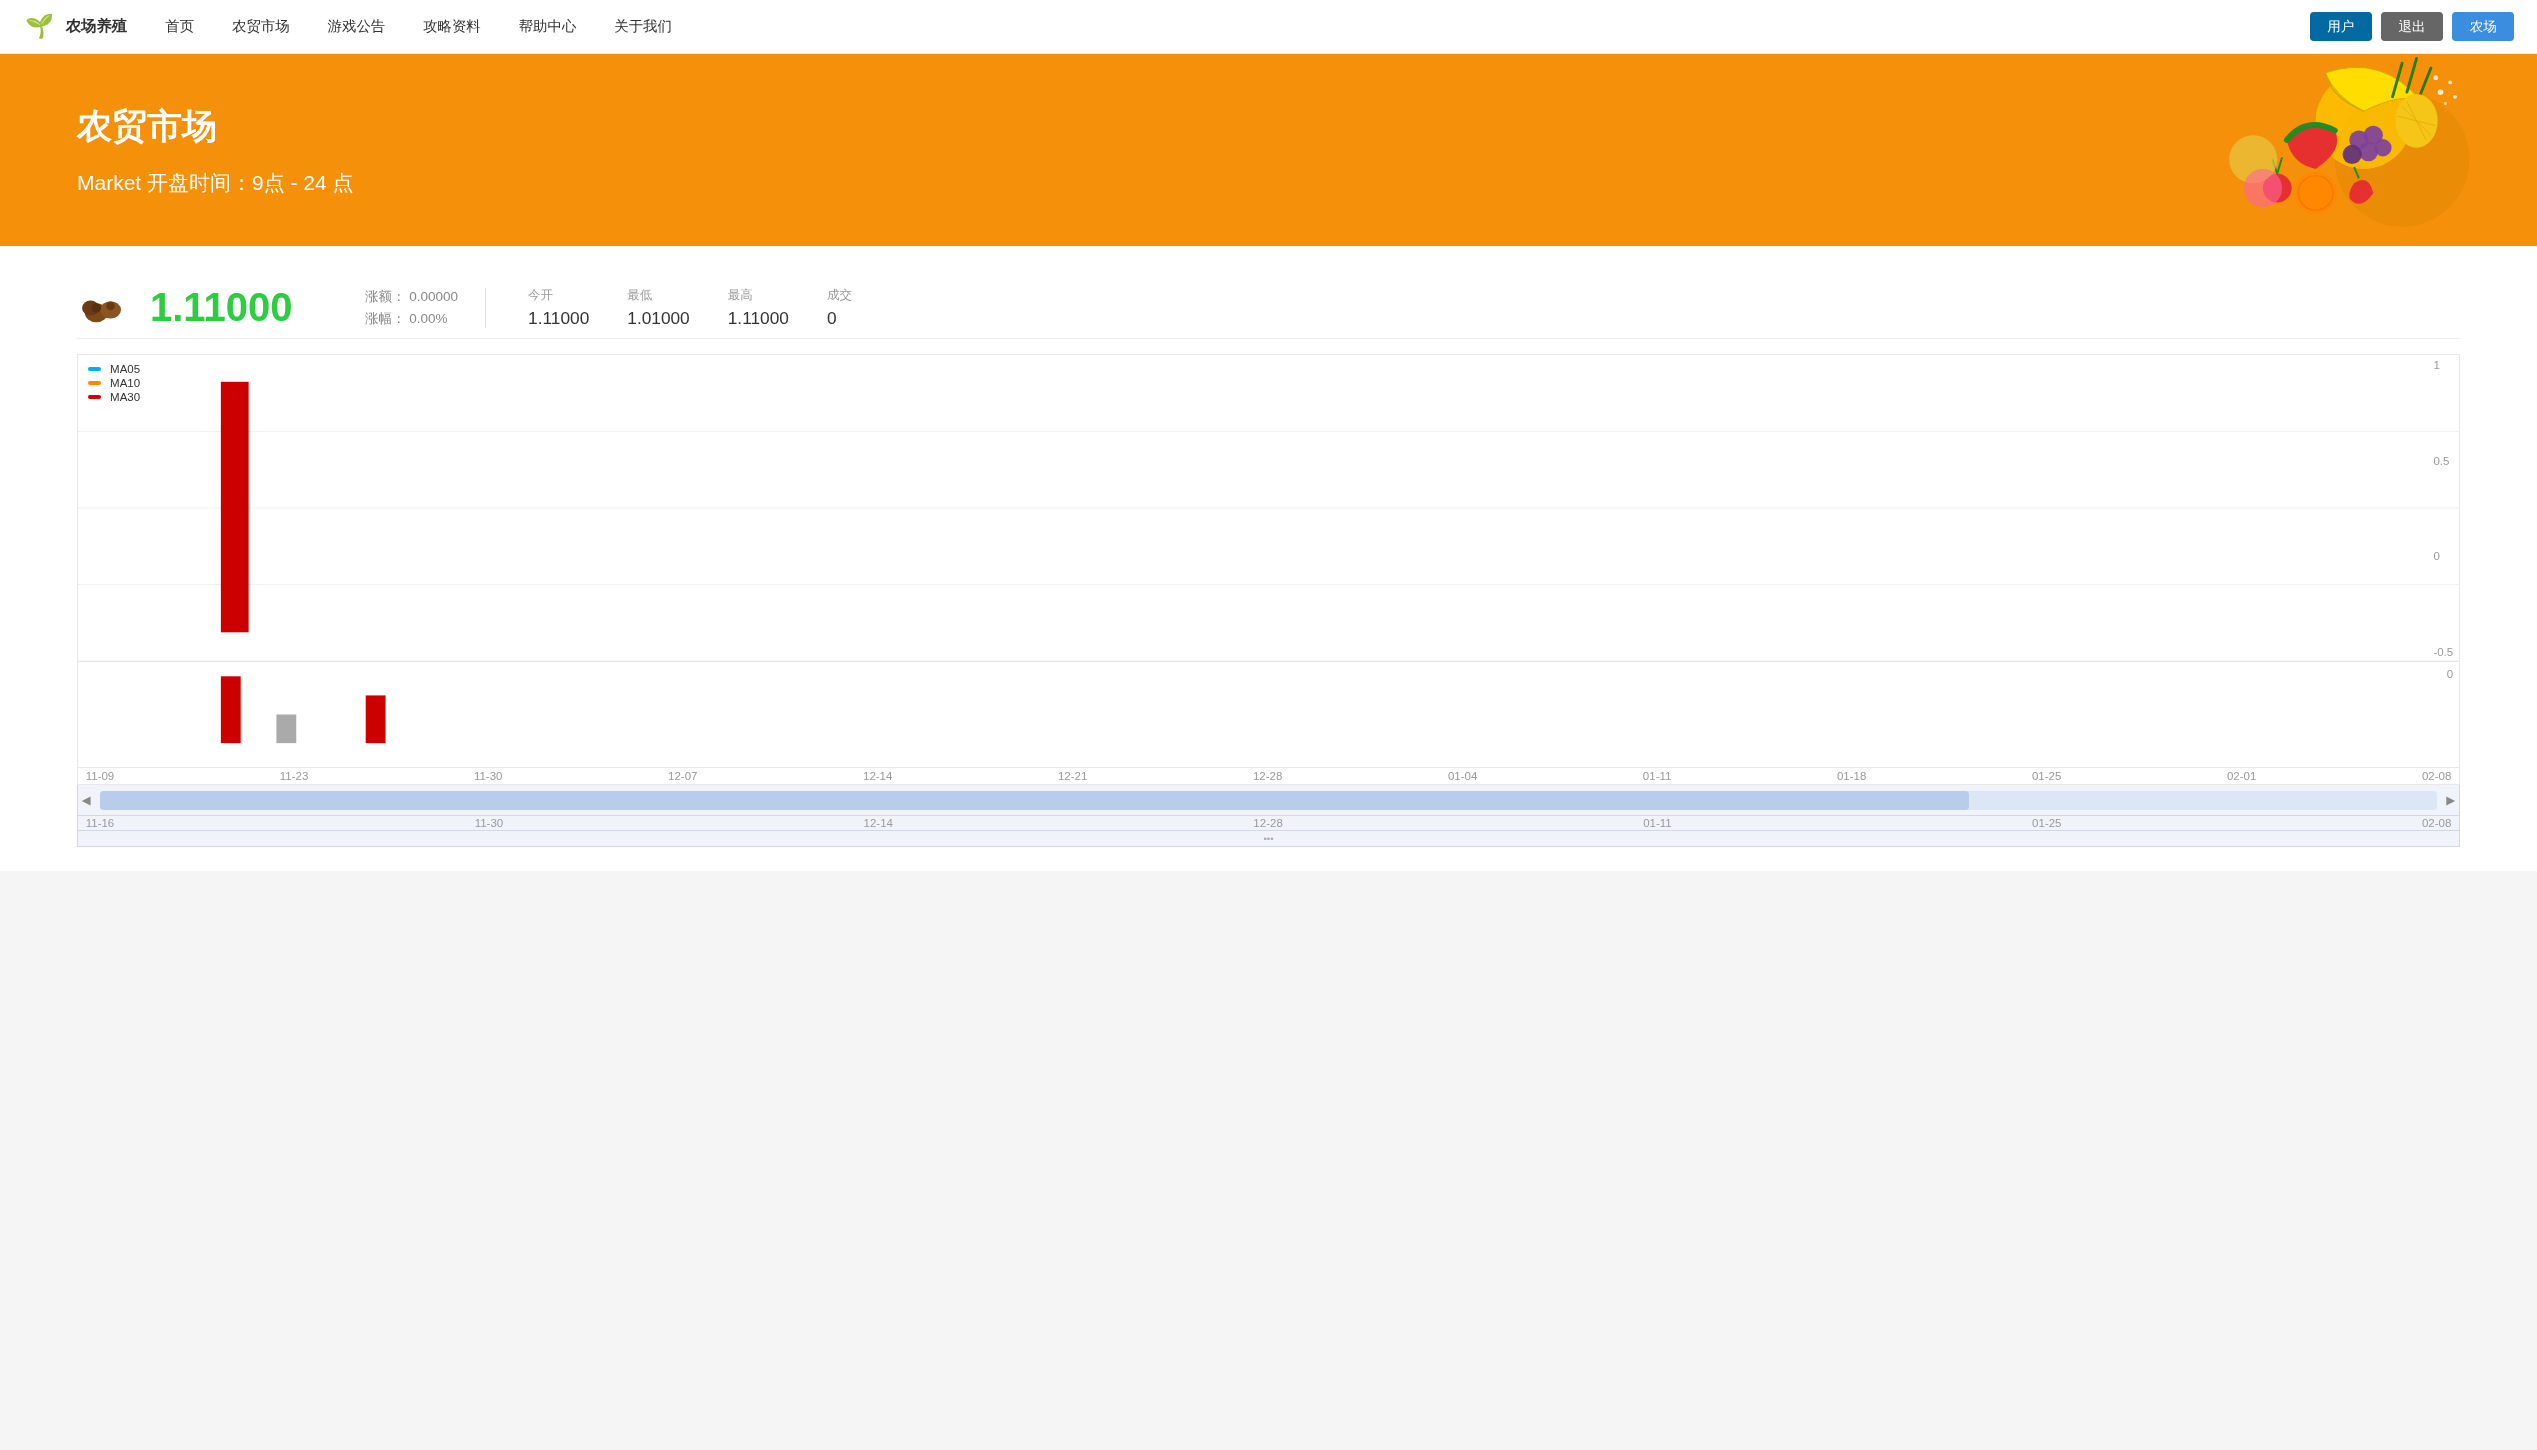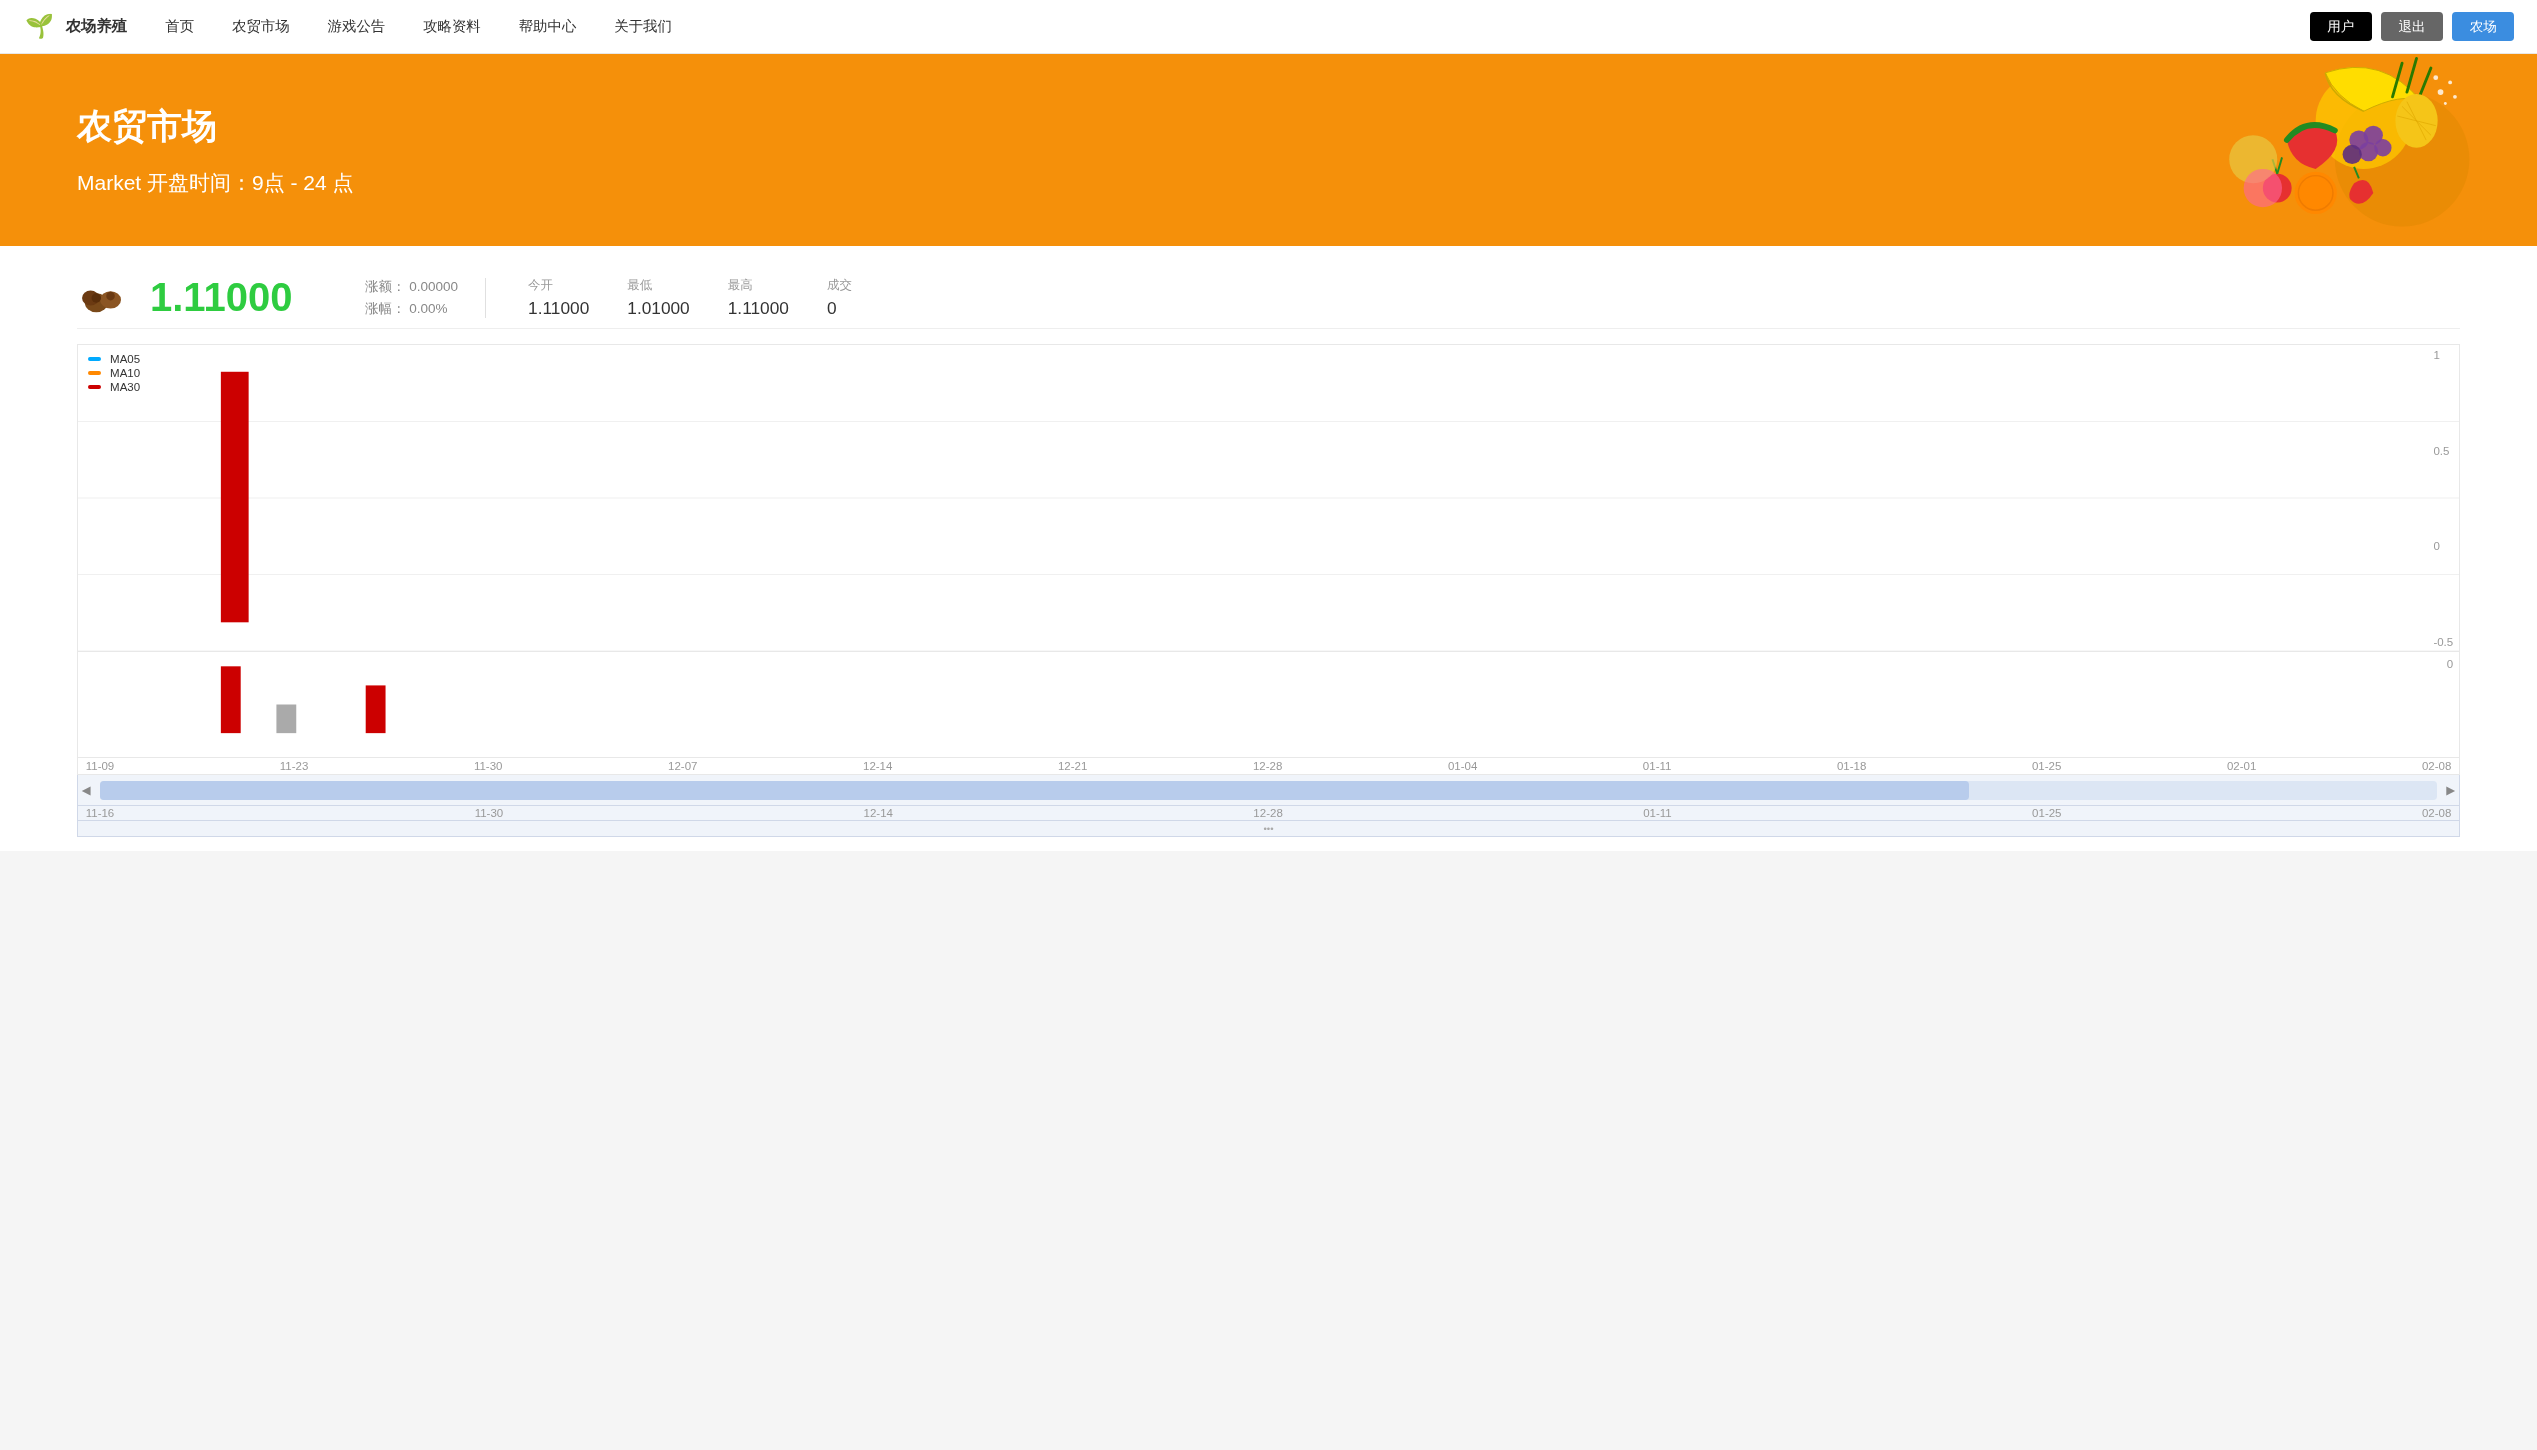--- a/index.html
+++ b/index.html
@@ -41,21 +41,21 @@
       font-size: 14.4px;
       color: #333;
       text-decoration: none;
       cursor: pointer;
     }
     .nav-actions {
       display: flex;
       gap: 9.6px;
     }
     .btn-user {
-      background: #000000;
+      background: #0369a1;
       color: #fff;
       border: none;
       border-radius: 3.8px;
       padding: 5.8px 17.3px;
       font-size: 13.5px;
       cursor: pointer;
     }
     .btn-logout {
       background: #666;
       color: #fff;
@@ -102,21 +102,21 @@
       position: absolute;
       right: 58px;
       top: -9.6px;
       width: 269px;
       height: 212px;
     }
 
     
     .content-area {
       background: #fff;
-      padding: 14px 77px;
+      padding: 24px 77px;
     }
 
     
     .stock-info-row {
       display: flex;
       align-items: center;
       gap: 23px;
       padding: 15.4px 0 7.7px 0;
       border-bottom: 1px solid #eee;
       margin-bottom: 15.4px;

